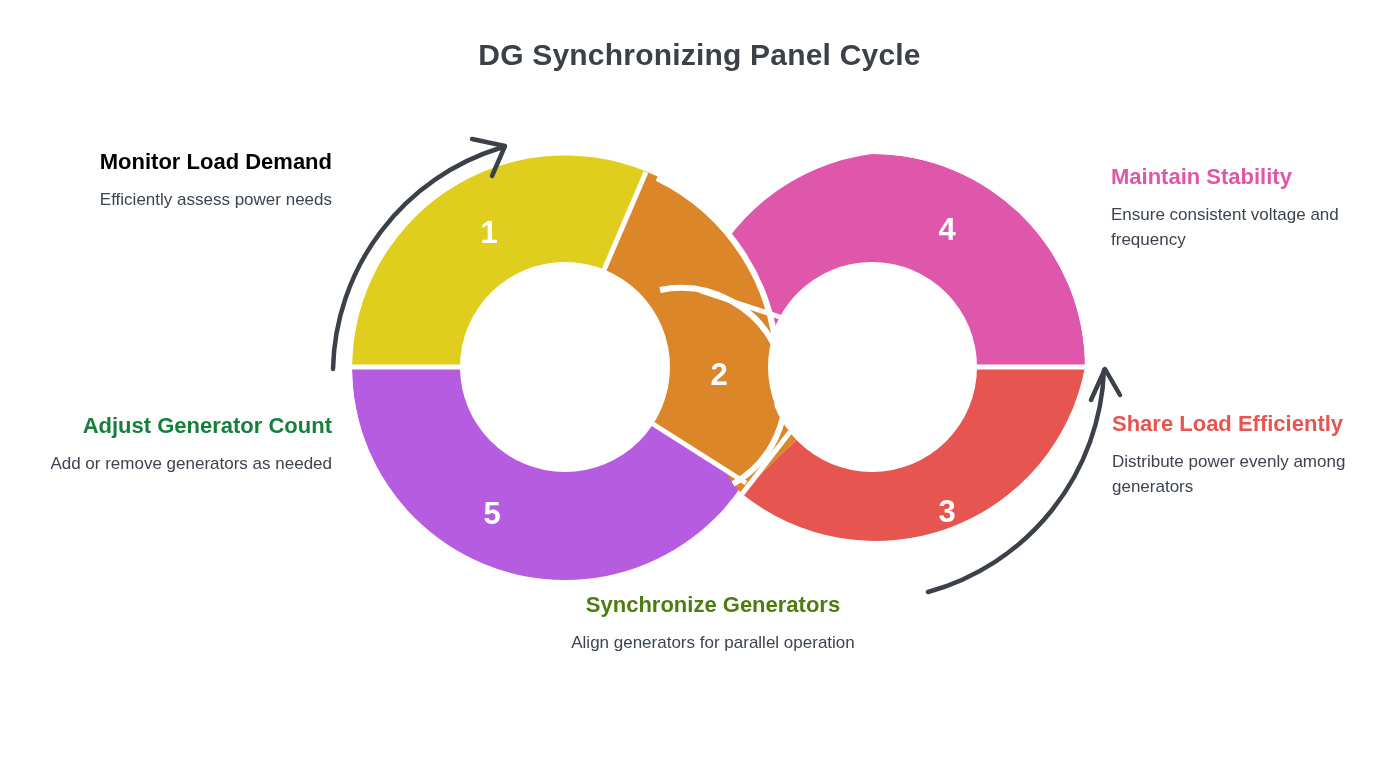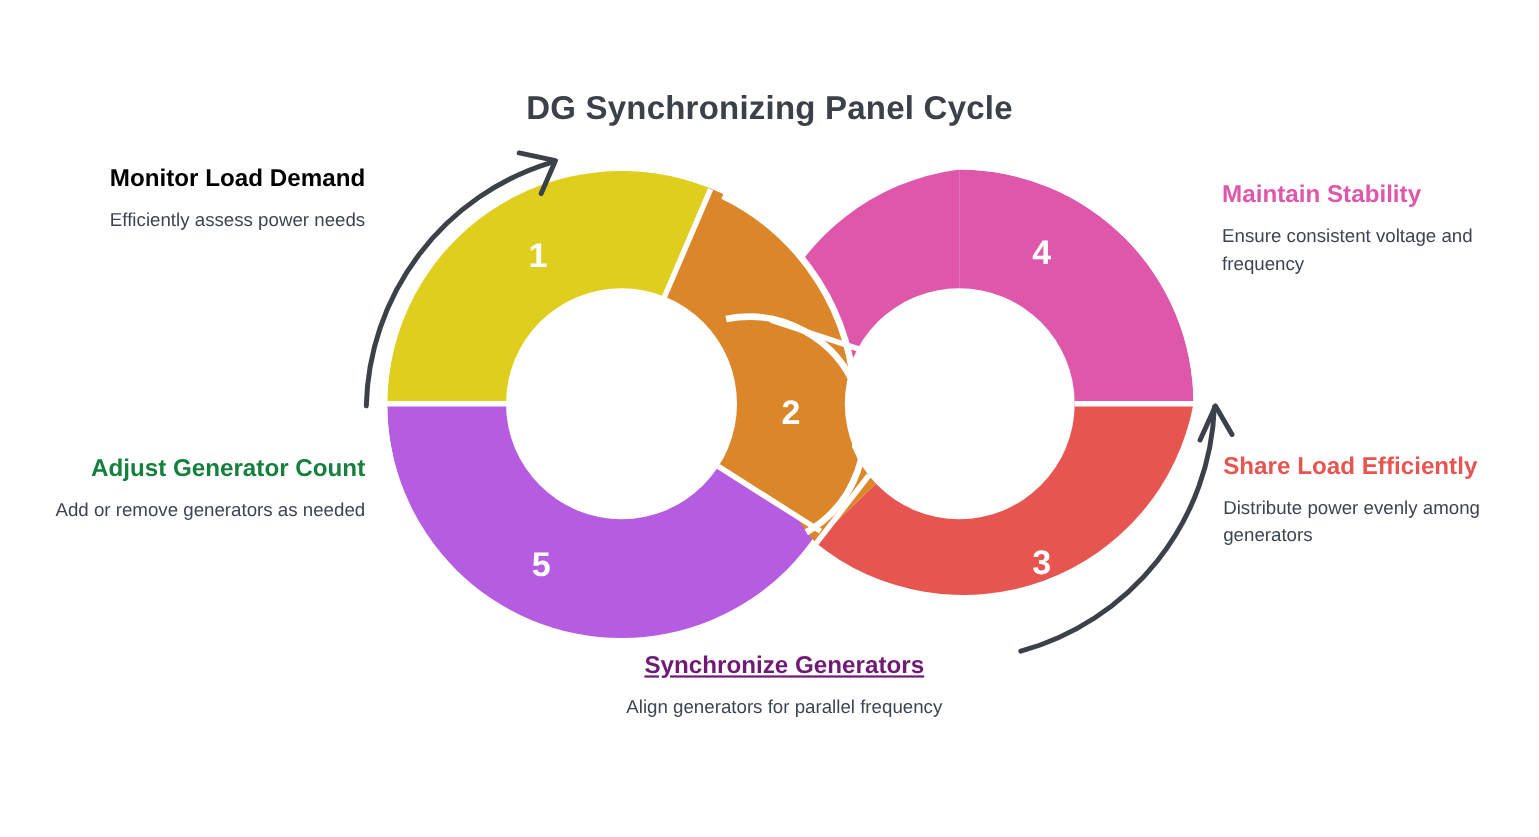--- a/index.html
+++ b/index.html
@@ -12,21 +12,20 @@
     position:relative;
   }
   #page-title{
     position:absolute;
     top:38px; left:0; right:0;
     text-align:center;
     font-size:30px;
     font-weight:bold;
     color:#3b4049;
     letter-spacing:.2px;
-    margin-top:44px;
   }
   #diagram{position:absolute;top:0;left:0;width:1399px;height:761px;}
   .callout{position:absolute;}
   .callout .c-title{
     font-size:22px;font-weight:bold;line-height:1.28;margin:0 0 12px 0;
   }
   .callout .c-desc{
     font-size:17px;line-height:1.45;color:#3d4451;font-weight:400;margin:0;
   }
   
@@ -159,15 +158,15 @@
   <div class="c-title" style="color: rgb(223, 87, 171);">Maintain Stability</div>
   <div class="c-desc">Ensure consistent voltage and frequency</div>
 </div>
 
 <div class="callout" id="co-3">
   <div class="c-title" style="color: rgb(230, 85, 80);">Share Load Efficiently</div>
   <div class="c-desc">Distribute power evenly among generators</div>
 </div>
 
 <div class="callout" id="co-2">
-  <div class="c-title" style="color: #701a75; text-decoration: underline;">Synchronize Generators</div>
-  <div class="c-desc">Align generators for parallel frequency</div>
+  <div class="c-title" style="color: #4d7c0f;">Synchronize Generators</div>
+  <div class="c-desc">Align generators for parallel operation</div>
 </div>
 
 </body></html>

